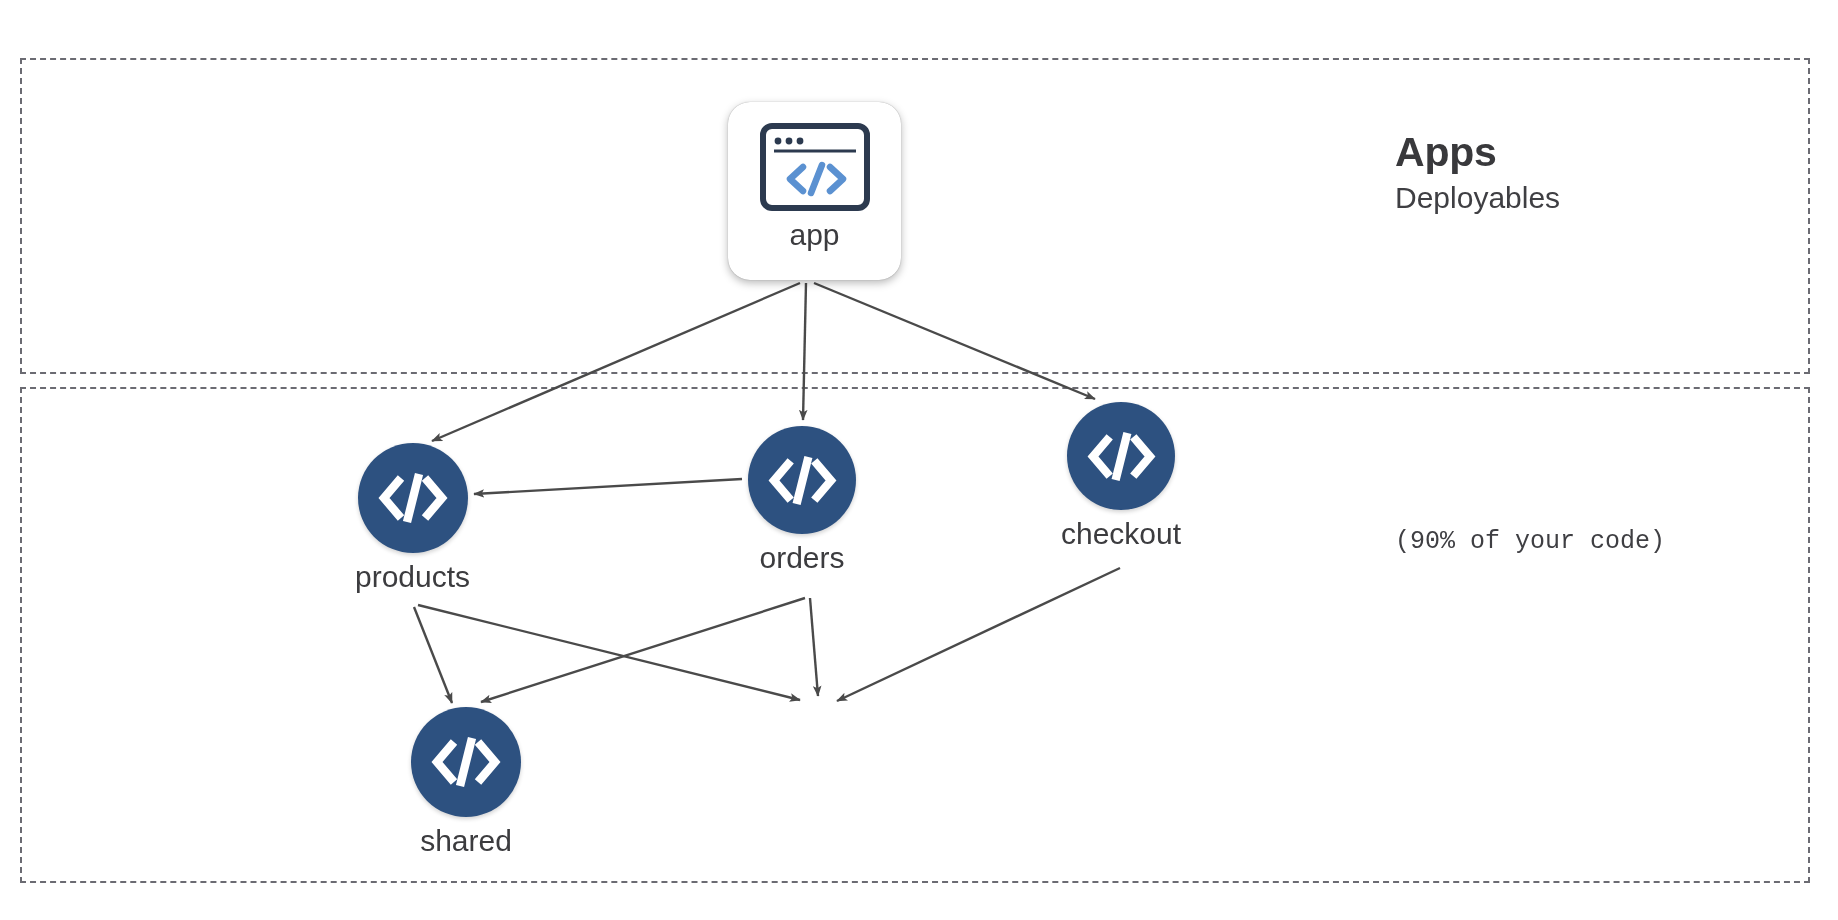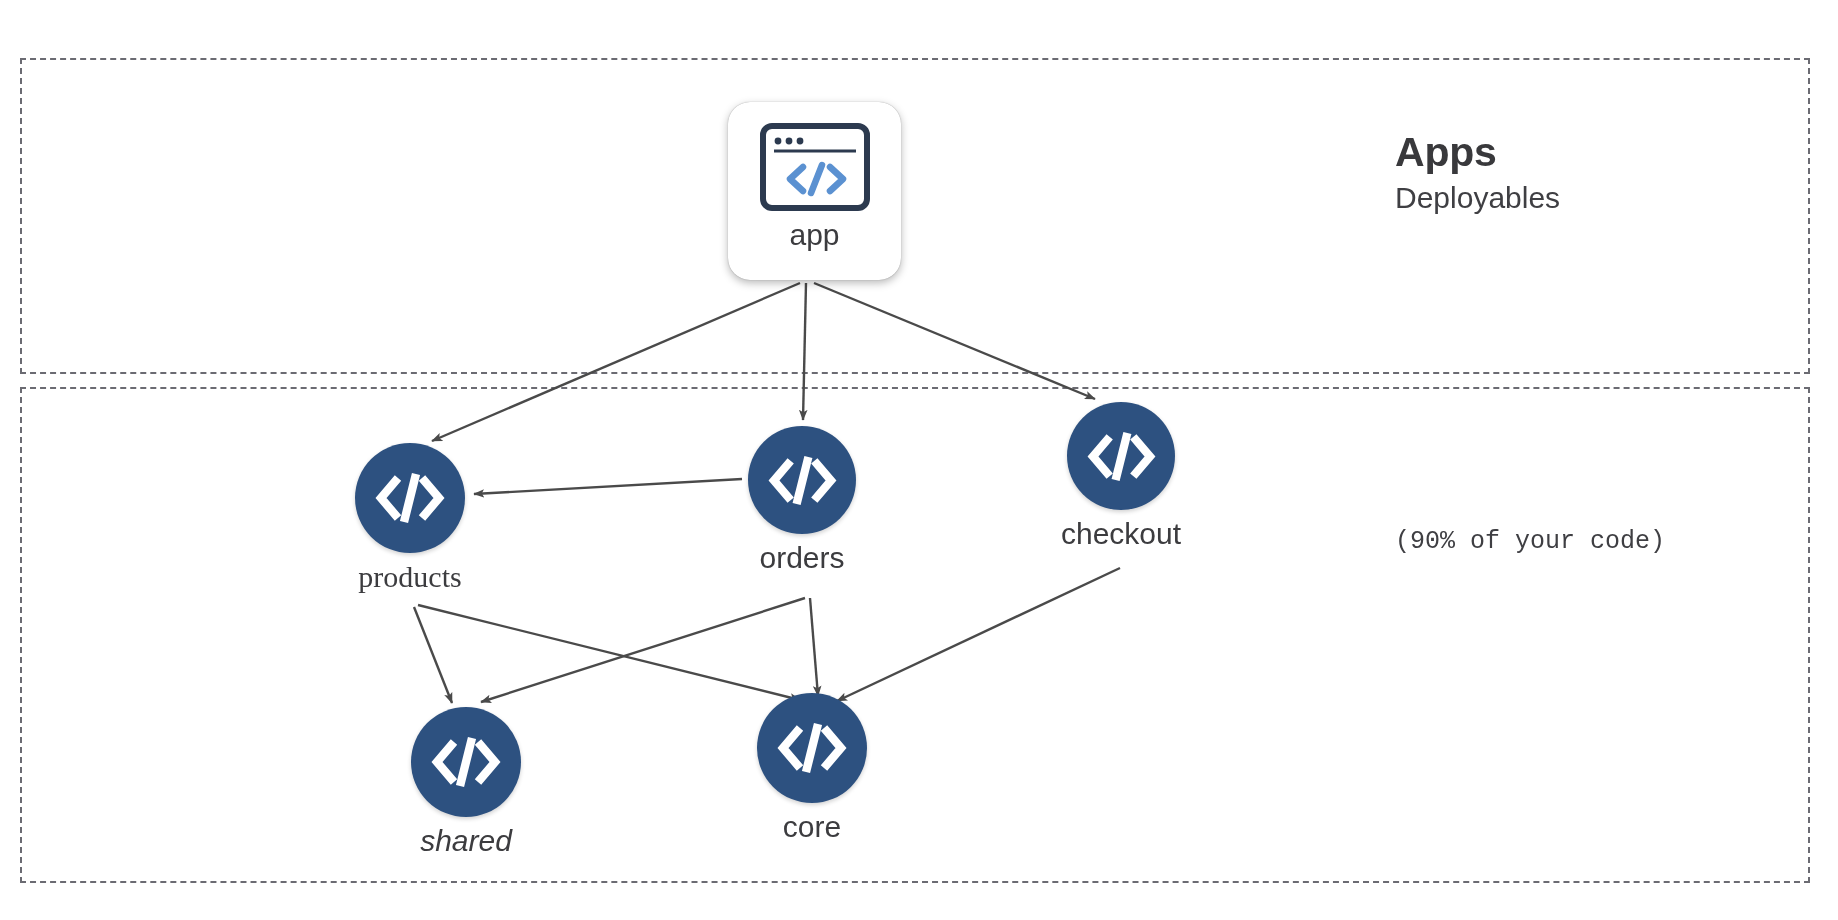--- a/index.html
+++ b/index.html
@@ -189,21 +189,21 @@
       <line x1="15" y1="29" x2="97" y2="29" stroke="#2c3a4f" stroke-width="3"></line>
       <g stroke="#5b91d1" stroke-width="6.5" stroke-linecap="round" stroke-linejoin="round" fill="none">
         <polyline points="44,45 31,57 44,69"></polyline>
         <line x1="63" y1="43" x2="52" y2="71"></line>
         <polyline points="71,45 84,57 71,69"></polyline>
       </g>
     </svg>
     <span class="app-label">app</span>
   </div>
 
-  <div class="lib-node" style="left:355px; top:443px;font-family:Liberation Serif, serif;">
+  <div class="lib-node" style="left:355px; top:443px;">
     <div class="lib-circle" style="width:110px; height:110px;">
       <svg width="72" height="60" viewBox="0 0 72 60" xmlns="http://www.w3.org/2000/svg">
         <g stroke="#ffffff" stroke-width="8.4" stroke-linecap="butt" stroke-linejoin="miter" fill="none">
           <polyline points="24,10 7,30 24,50"></polyline>
           <line x1="42" y1="6" x2="30" y2="54"></line>
           <polyline points="48,10 65,30 48,50"></polyline>
         </g>
       </svg>
     </div>
     <span class="lib-label">products</span>
@@ -228,39 +228,27 @@
         <g stroke="#ffffff" stroke-width="8.4" stroke-linecap="butt" stroke-linejoin="miter" fill="none">
           <polyline points="24,10 7,30 24,50"></polyline>
           <line x1="42" y1="6" x2="30" y2="54"></line>
           <polyline points="48,10 65,30 48,50"></polyline>
         </g>
       </svg>
     </div>
     <span class="lib-label">checkout</span>
   </div>
 
-  <div class="lib-node" style="left:411px; top:707px;font-style:italic;">
+  <div class="lib-node" style="left:411px; top:707px;">
     <div class="lib-circle" style="width:110px; height:110px;">
       <svg width="72" height="60" viewBox="0 0 72 60" xmlns="http://www.w3.org/2000/svg">
         <g stroke="#ffffff" stroke-width="8.4" stroke-linecap="butt" stroke-linejoin="miter" fill="none">
           <polyline points="24,10 7,30 24,50"></polyline>
           <line x1="42" y1="6" x2="30" y2="54"></line>
           <polyline points="48,10 65,30 48,50"></polyline>
         </g>
       </svg>
     </div>
     <span class="lib-label">shared</span>
   </div>
 
-  <div class="lib-node" style="left:757px; top:693px;">
-    <div class="lib-circle" style="width:110px; height:110px;">
-      <svg width="72" height="60" viewBox="0 0 72 60" xmlns="http://www.w3.org/2000/svg">
-        <g stroke="#ffffff" stroke-width="8.4" stroke-linecap="butt" stroke-linejoin="miter" fill="none">
-          <polyline points="24,10 7,30 24,50"></polyline>
-          <line x1="42" y1="6" x2="30" y2="54"></line>
-          <polyline points="48,10 65,30 48,50"></polyline>
-        </g>
-      </svg>
-    </div>
-    <span class="lib-label">core</span>
-  </div>
 
 </div>
 
 </body></html>

